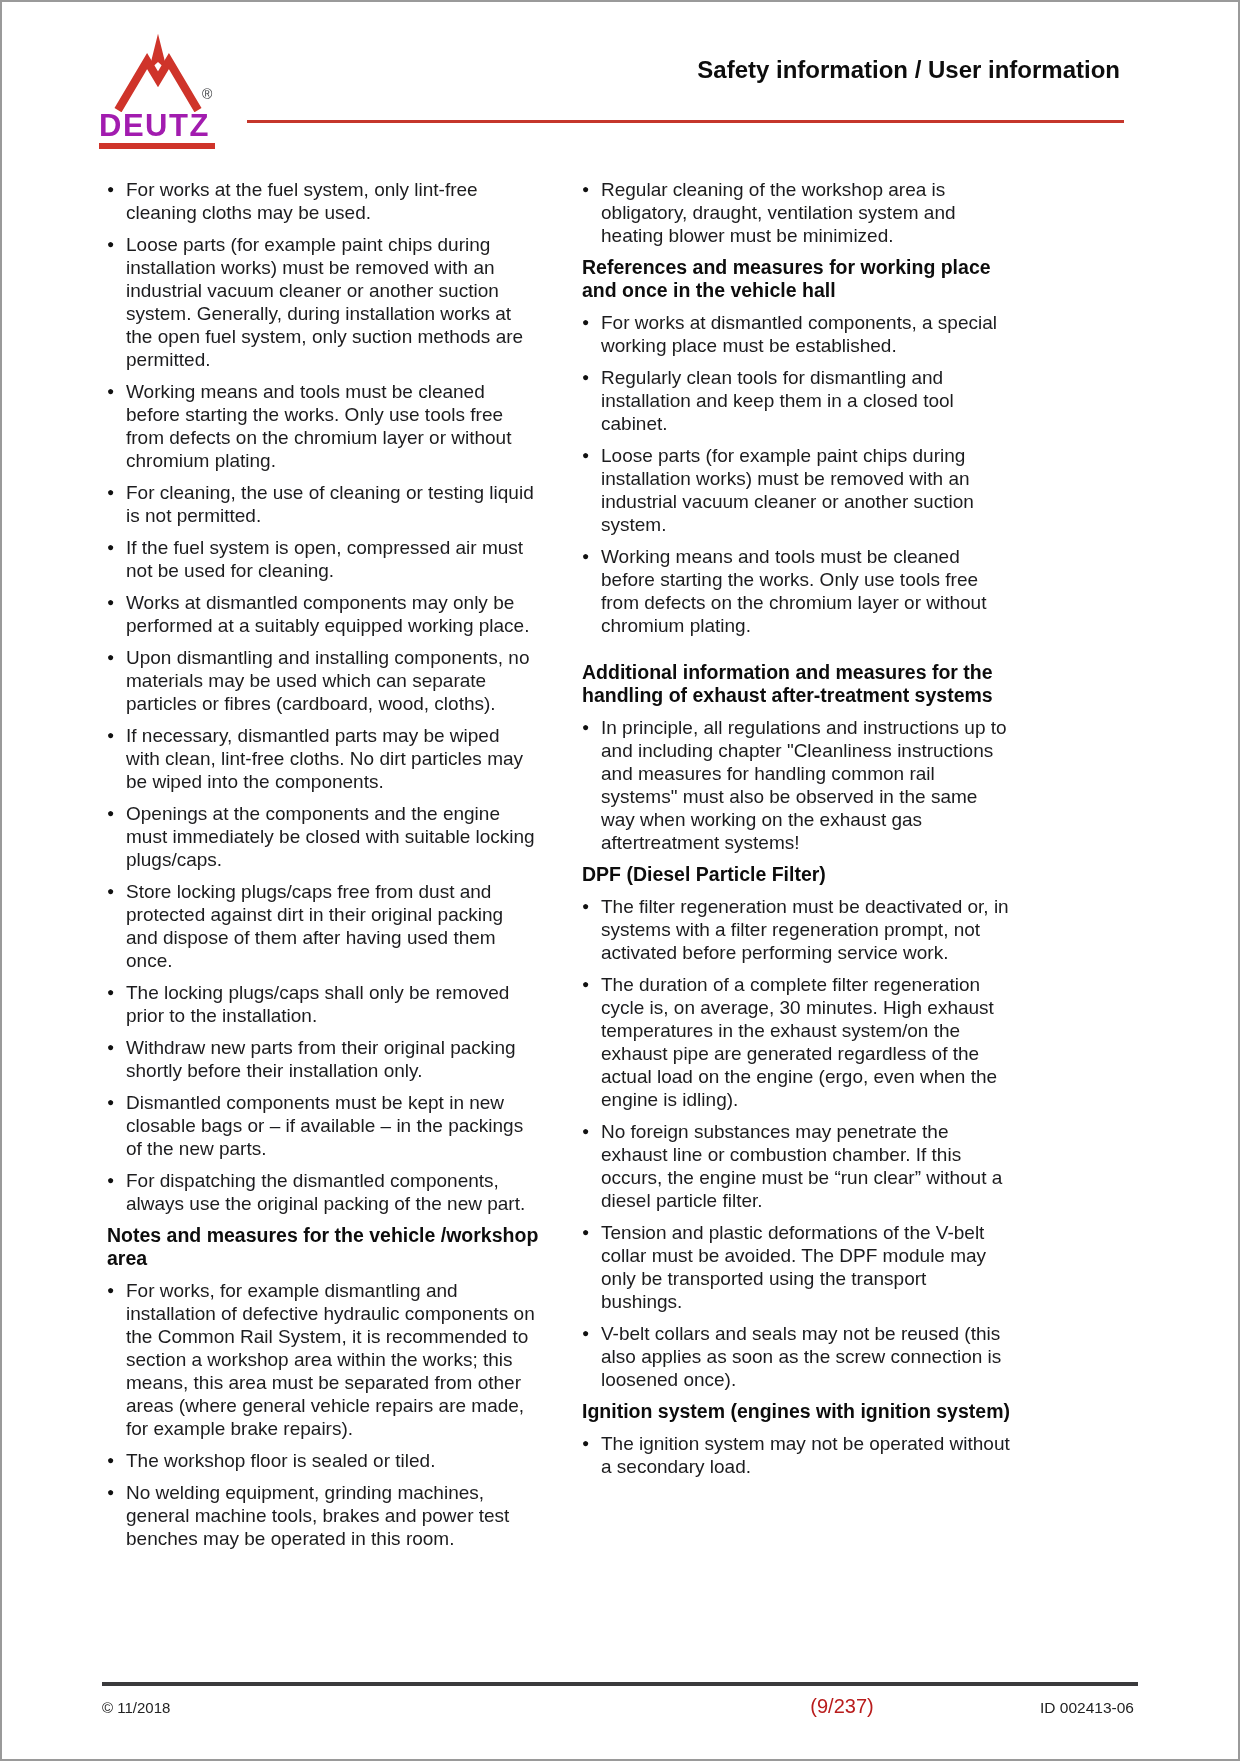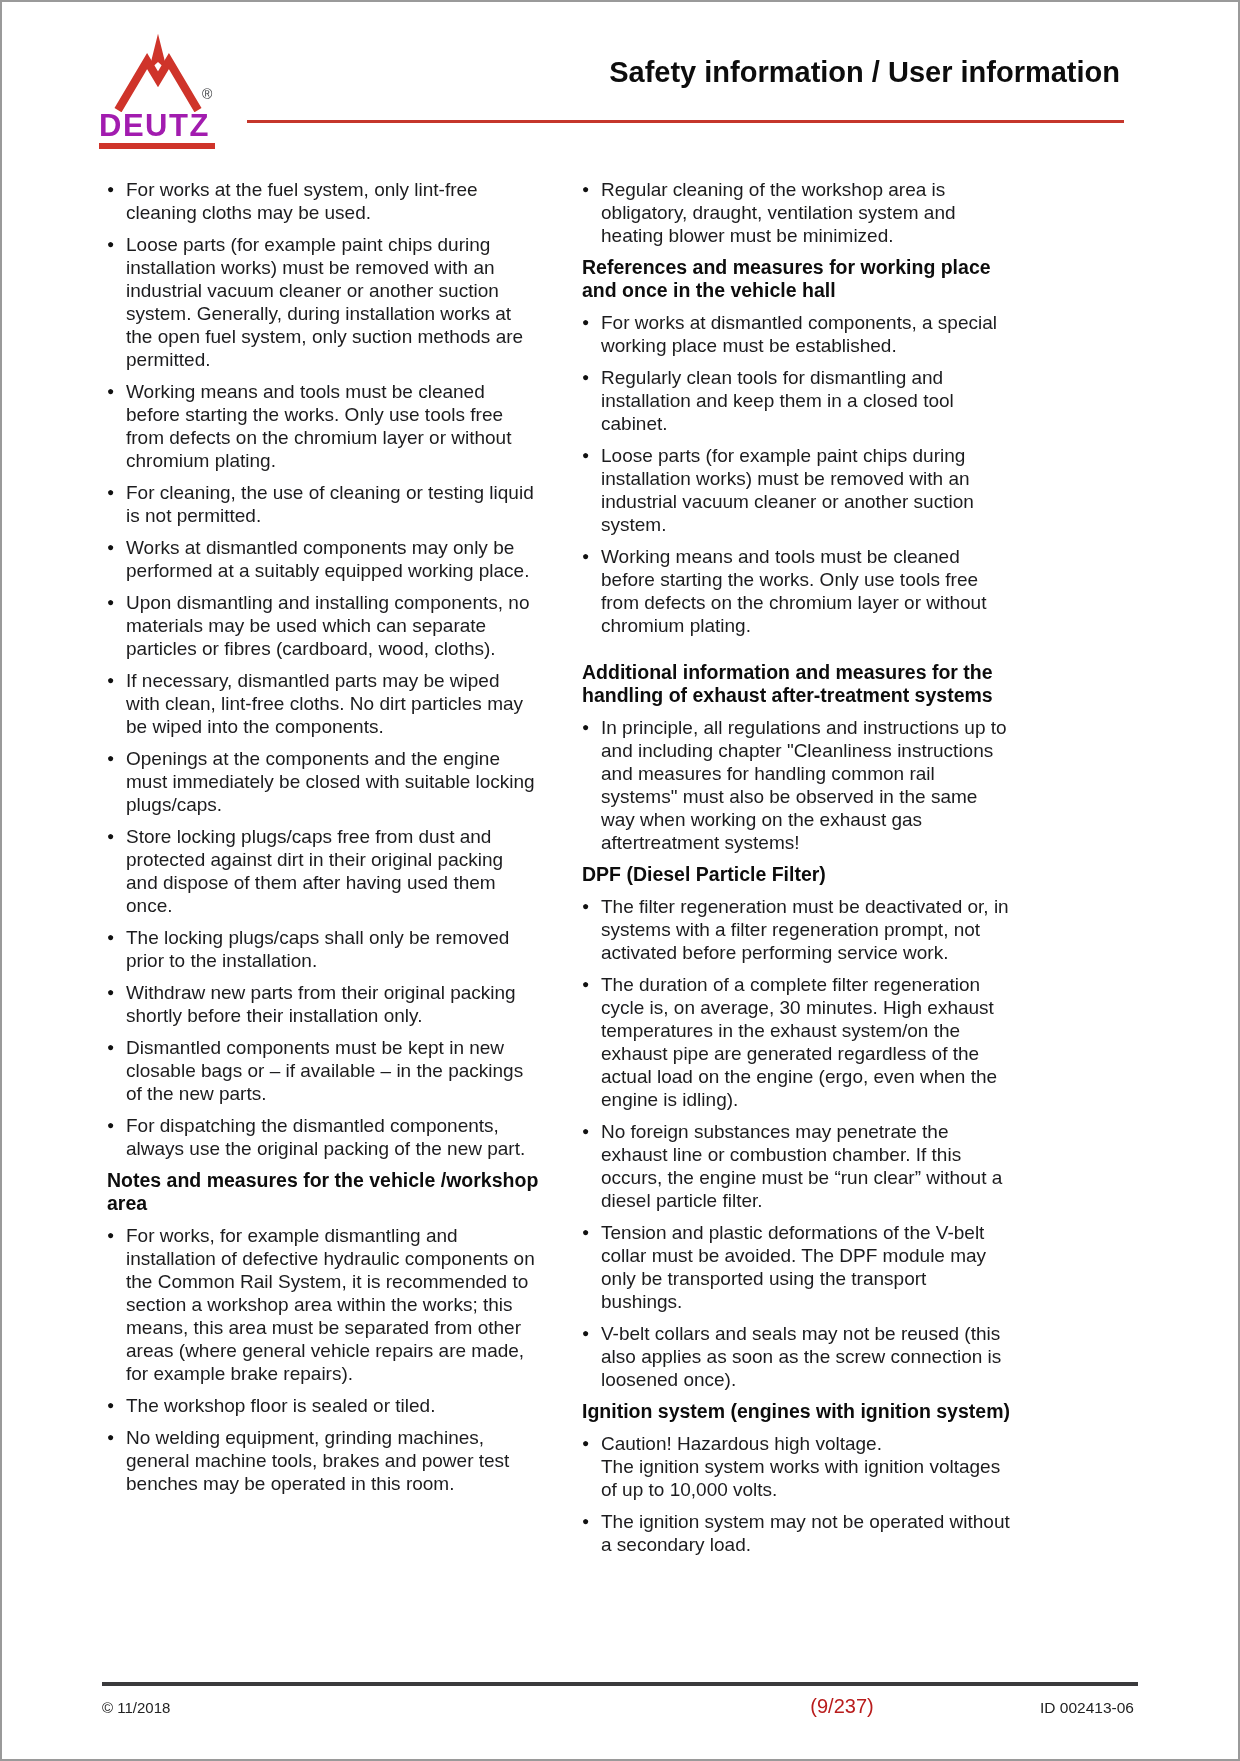--- a/index.html
+++ b/index.html
@@ -20,21 +20,21 @@
   .logo-mark{position:absolute;left:110px;top:30px;}
   .logo-r{position:absolute;left:200px;top:84px;font-size:14px;color:#3f4043;}
   .logo-word{
     position:absolute;left:97px;top:106px;
     font-size:31px;font-weight:bold;color:#a21caf;letter-spacing:1.5px;
   }
   .logo-bar{position:absolute;left:97px;top:141px;width:116px;height:6px;background:#cf342a;}
   .page-title{
     position:absolute;top:54px;left:400px;right:118px;
     margin:0;text-align:right;
-    font-size:29px;font-weight:bold;color:#0d0d0d;
+    font-size:24px;font-weight:bold;color:#0d0d0d;
   }
   .title-rule{position:absolute;left:245px;top:118px;width:877px;height:3px;background:#c5362b;}
 
   
   .col{position:absolute;top:176px;font-size:19px;line-height:23px;}
   .col-left{left:105px;width:470px;}
   .col-right{left:580px;width:525px;}
 
   .bullet{display:flex;margin-bottom:9px;}
   .dot{flex:0 0 19px;width:19px;font-size:12px;line-height:23px;color:#111;}
@@ -94,20 +94,25 @@
 from defects on the chromium layer or without
 chromium plating.</span>
       </div>
         <div class="bullet">
         <span class="dot"></span>
         <span class="bt">For cleaning, the use of cleaning or testing liquid
 is not permitted.</span>
       </div>
         <div class="bullet">
         <span class="dot"></span>
+        <span class="bt">If the fuel system is open, compressed air must
+not be used for cleaning.</span>
+      </div>
+        <div class="bullet">
+        <span class="dot"></span>
         <span class="bt">Works at dismantled components may only be
 performed at a suitably equipped working place.</span>
       </div>
         <div class="bullet">
         <span class="dot"></span>
         <span class="bt">Upon dismantling and installing components, no
 materials may be used which can separate
 particles or fibres (cardboard, wood, cloths).</span>
       </div>
         <div class="bullet">
@@ -267,26 +272,20 @@
         <div class="bullet">
         <span class="dot"></span>
         <span class="bt">V-belt collars and seals may not be reused (this
 also applies as soon as the screw connection is
 loosened once).</span>
       </div>
       </div>
     <h2 class="sec">Ignition system (engines with ignition system)</h2>
     <div class="list">
 
-    <div class="bullet">
-        <span class="dot"></span>
-        <span class="bt">Caution! Hazardous high voltage.
-The ignition system works with ignition voltages
-of up to 10,000 volts.</span>
-      </div>
         <div class="bullet">
         <span class="dot"></span>
         <span class="bt">The ignition system may not be operated without
 a secondary load.</span>
       </div>
       </div>
   </div>
 
   <div class="footer-rule"></div>
   <div class="f-copy">© 11/2018</div>

